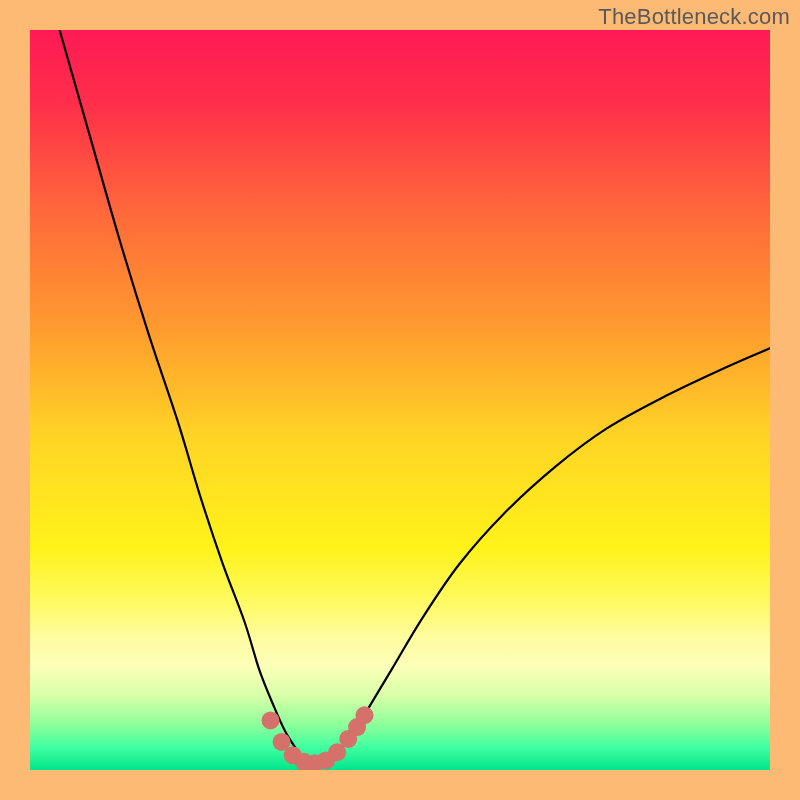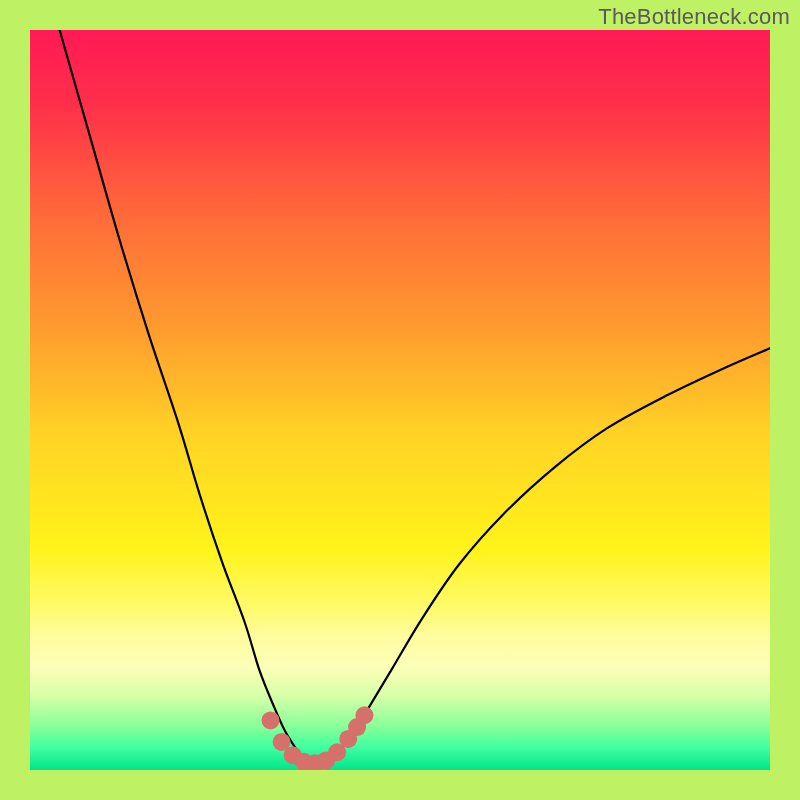--- a/index.html
+++ b/index.html
@@ -10,21 +10,21 @@
     overflow: hidden;
     background: #000;
     font-family: Arial, Helvetica, sans-serif;
   }
   .frame {
     position: absolute;
     top: 0;
     left: 0;
     width: 800px;
     height: 800px;
-    background: #bef264;
+    background: #fdba74;
   }
   .watermark {
     position: absolute;
     top: 4px;
     right: 10px;
     color: #5a5a5a;
     font-size: 22px;
     font-weight: 500;
     letter-spacing: 0.2px;
     z-index: 10;

